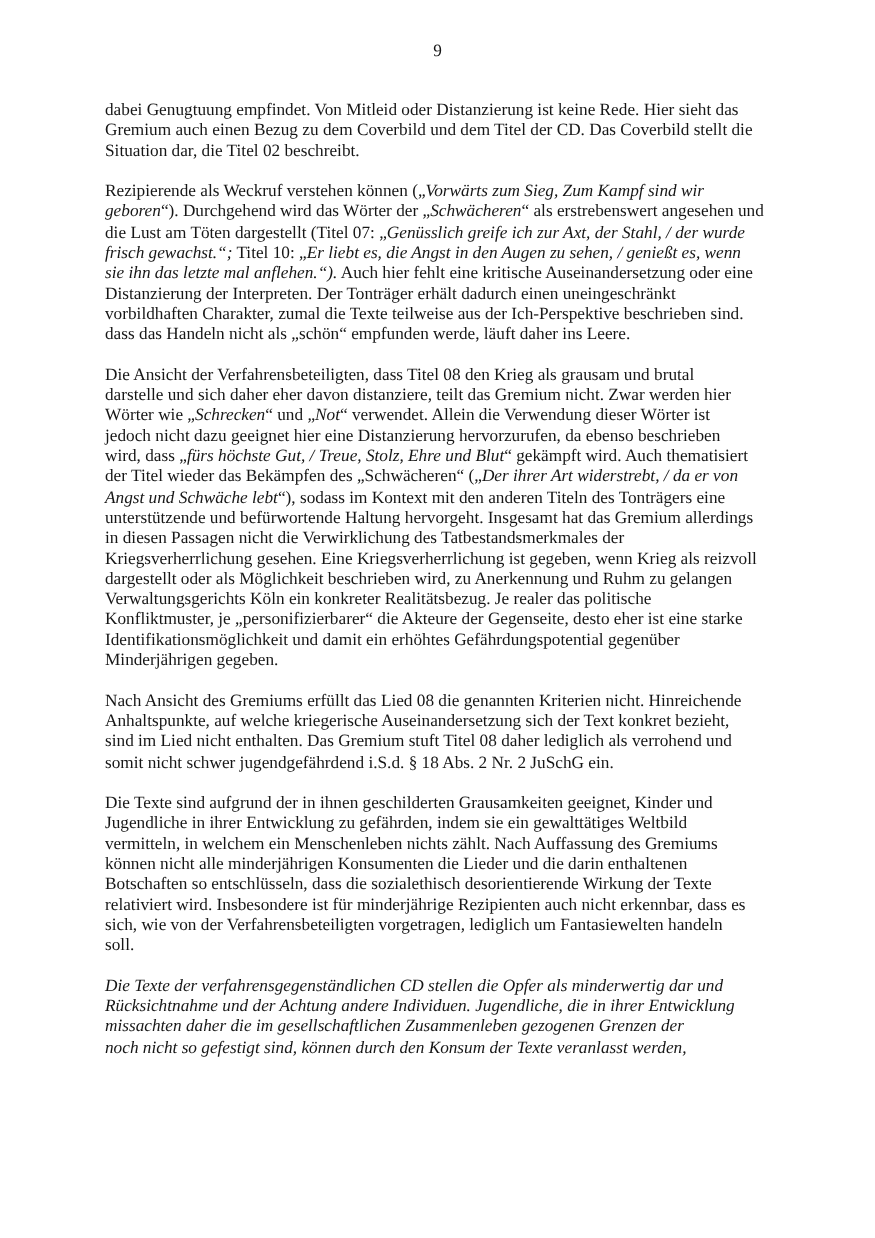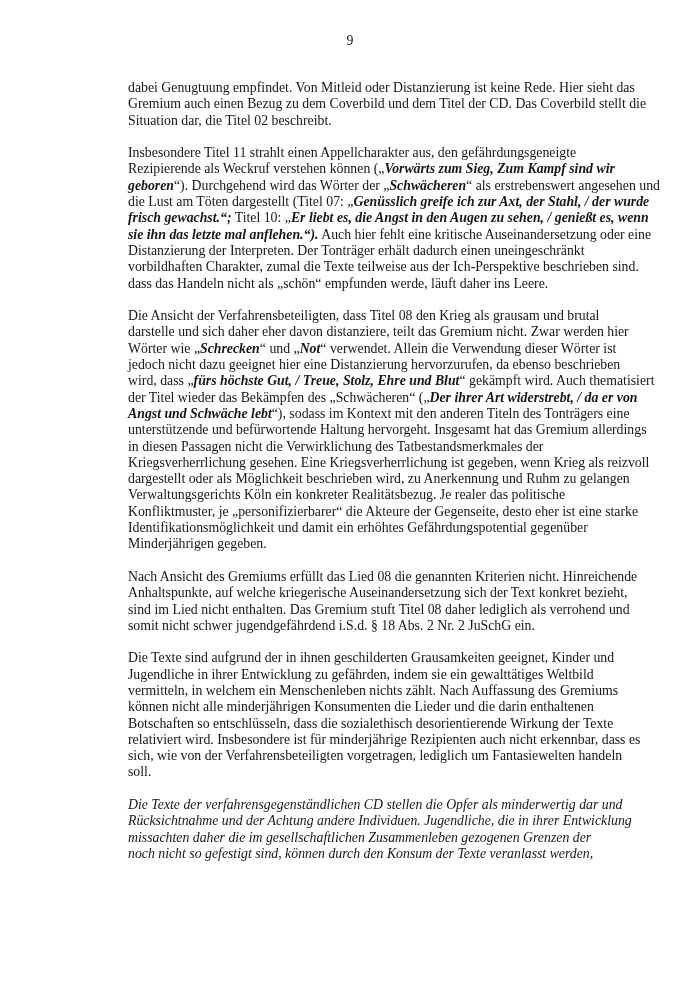--- a/index.html
+++ b/index.html
@@ -23,49 +23,47 @@
     width: 700px;
     text-align: center;
     font-size: 13.8px;
     line-height: 16.3px;
   }
   .doc-body {
     position: absolute;
     top: 80px;
     left: 84px;
     width: 545px;
-    margin-left: 44px;
   }
   .para {
     margin: 0 0 16.3px 0;
     font-size: 13.8px;
     line-height: 16.3px;
     text-align: left;
   }
   .para:last-child { margin-bottom: 0; font-style: italic; }
   .line {
     display: block;
     white-space: nowrap;
   }
   .seg-b { font-weight: normal; }
-  .seg-i { font-style: italic; font-weight: bold; }
+  .seg-i { font-style: italic; }
 </style>
 </head>
 <body>
 
 <div class="page">
   <div class="page-number">9</div>
   <main class="doc-body">
       <p class="para">
         <span class="line"><span>dabei Genugtuung empfindet. Von Mitleid oder Distanzierung ist keine Rede. Hier sieht das</span></span>
         <span class="line"><span>Gremium auch einen Bezug zu dem Coverbild und dem Titel der CD. Das Coverbild stellt die</span></span>
         <span class="line"><span>Situation dar, die Titel </span><span class="seg-b">02</span><span> beschreibt.</span></span>
       </p>
       <p class="para">
-        <span class="line"><span>Insbesondere Titel </span><span class="seg-b">11</span><span> strahlt einen Appellcharakter aus, den gefährdungsgeneigte</span></span>
         <span class="line"><span>Rezipierende als Weckruf verstehen können („</span><span class="seg-i">Vorwärts zum Sieg, Zum Kampf sind wir</span></span>
         <span class="line"><span class="seg-i">geboren</span><span>“). Durchgehend wird das Wörter der „</span><span class="seg-i">Schwächeren</span><span>“ als erstrebenswert angesehen und</span></span>
         <span class="line"><span>die Lust am Töten dargestellt (Titel </span><span class="seg-b">07</span><span>: „</span><span class="seg-i">Genüsslich greife ich zur Axt, der Stahl, / der wurde</span></span>
         <span class="line"><span class="seg-i">frisch gewachst.“;</span><span> Titel </span><span class="seg-b">10</span><span>: „</span><span class="seg-i">Er liebt es, die Angst in den Augen zu sehen, / genießt es, wenn</span></span>
         <span class="line"><span class="seg-i">sie ihn das letzte mal anflehen.“).</span><span> Auch hier fehlt eine kritische Auseinandersetzung oder eine</span></span>
         <span class="line"><span>Distanzierung der Interpreten. Der Tonträger erhält dadurch einen uneingeschränkt</span></span>
         <span class="line"><span>vorbildhaften Charakter, zumal die Texte teilweise aus der Ich-Perspektive beschrieben sind.</span></span>
         <span class="line"><span>dass das Handeln nicht als „schön“ empfunden werde, läuft daher ins Leere.</span></span>
       </p>
       <p class="para">

